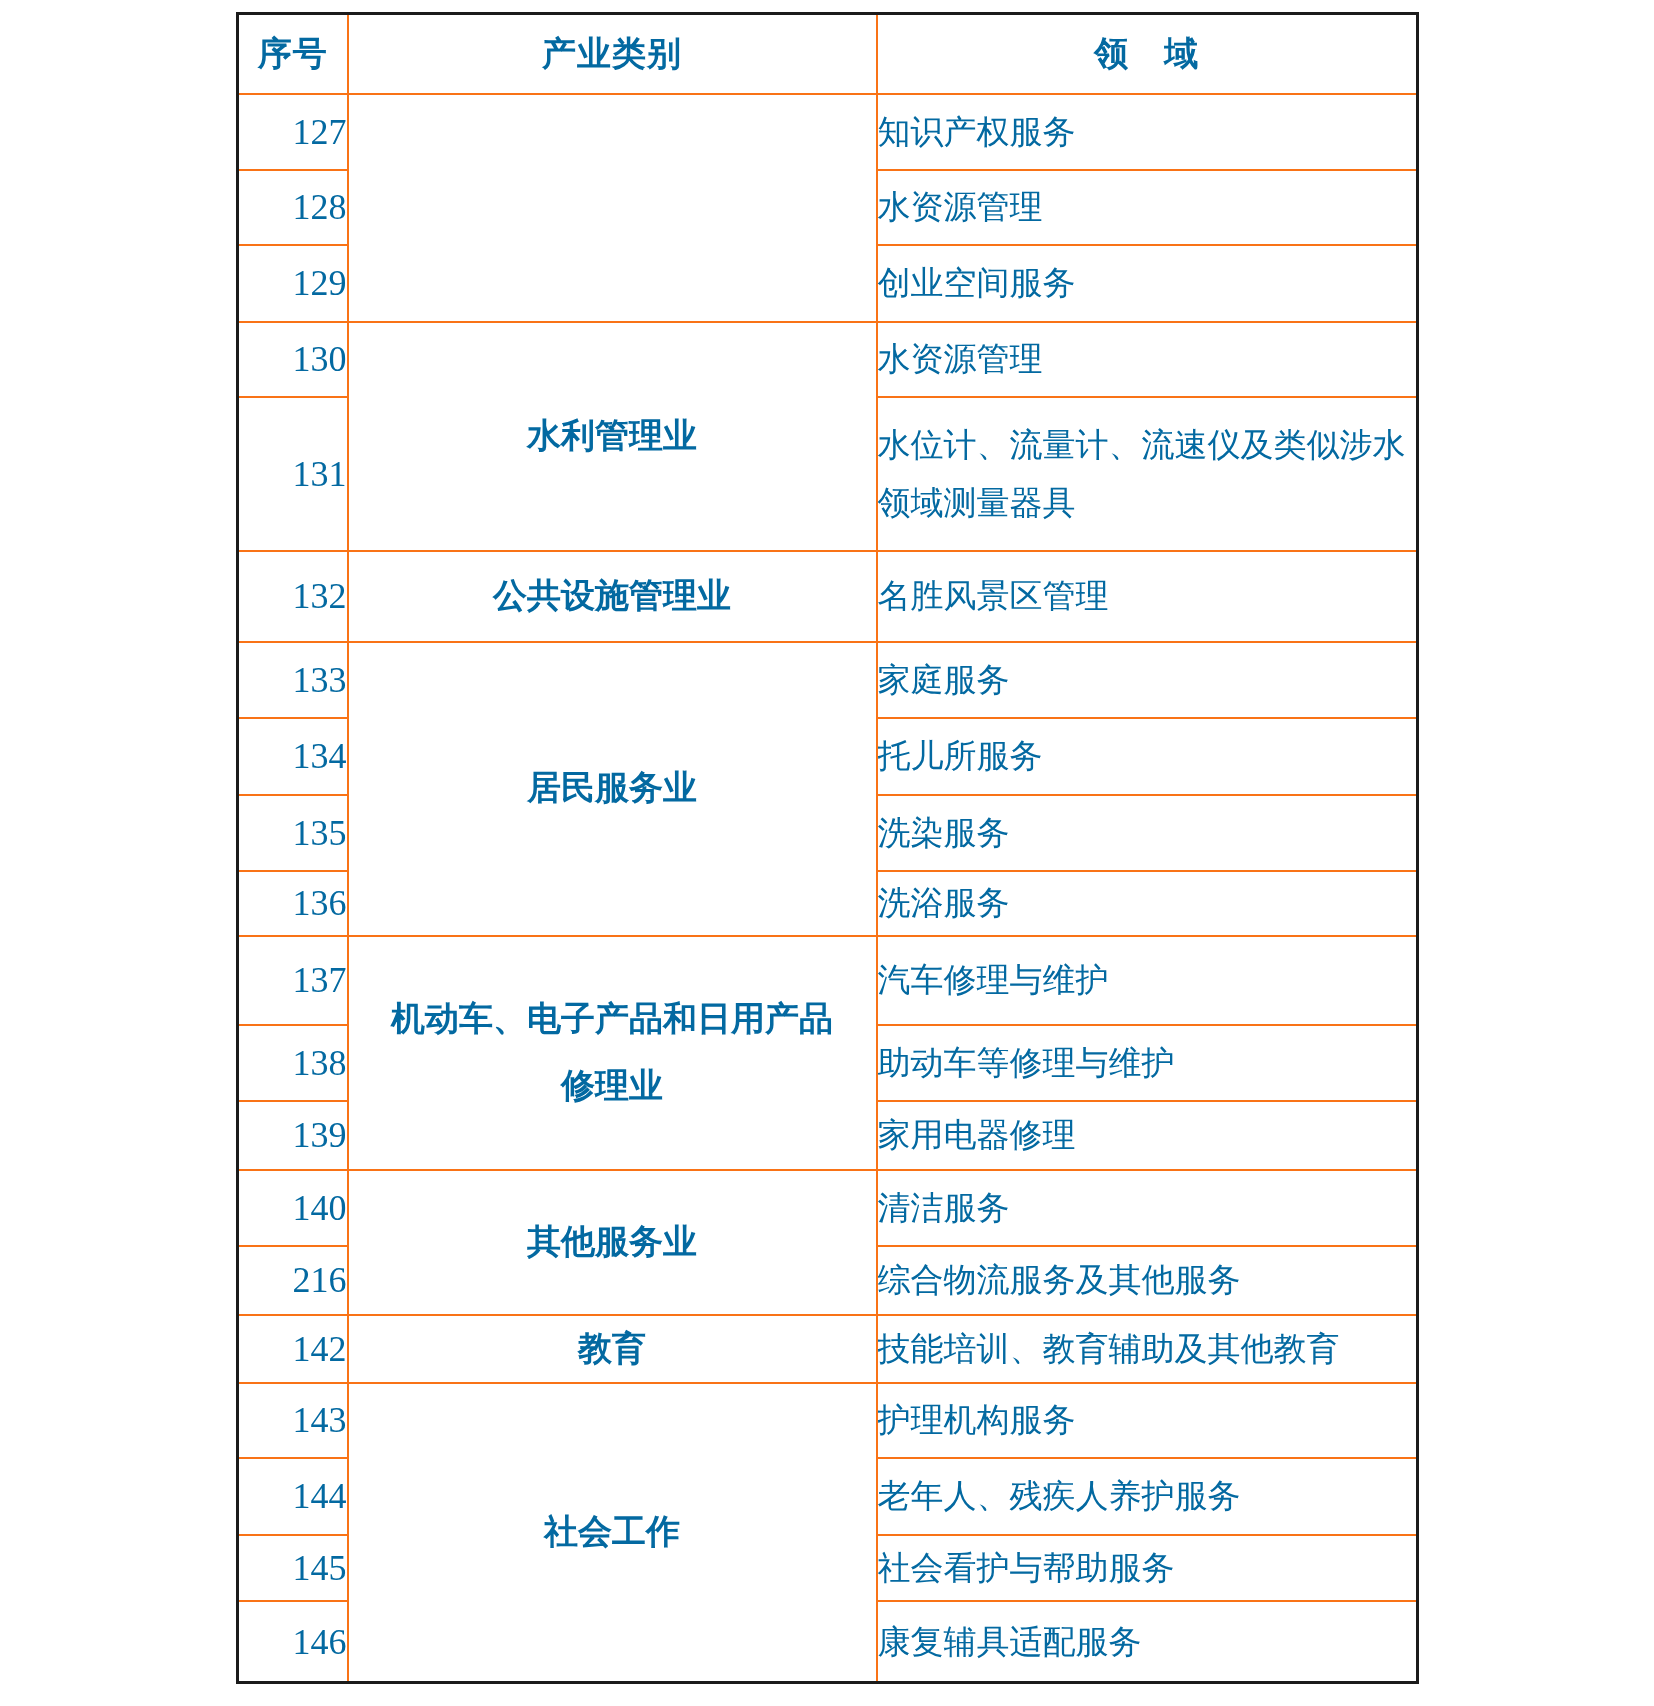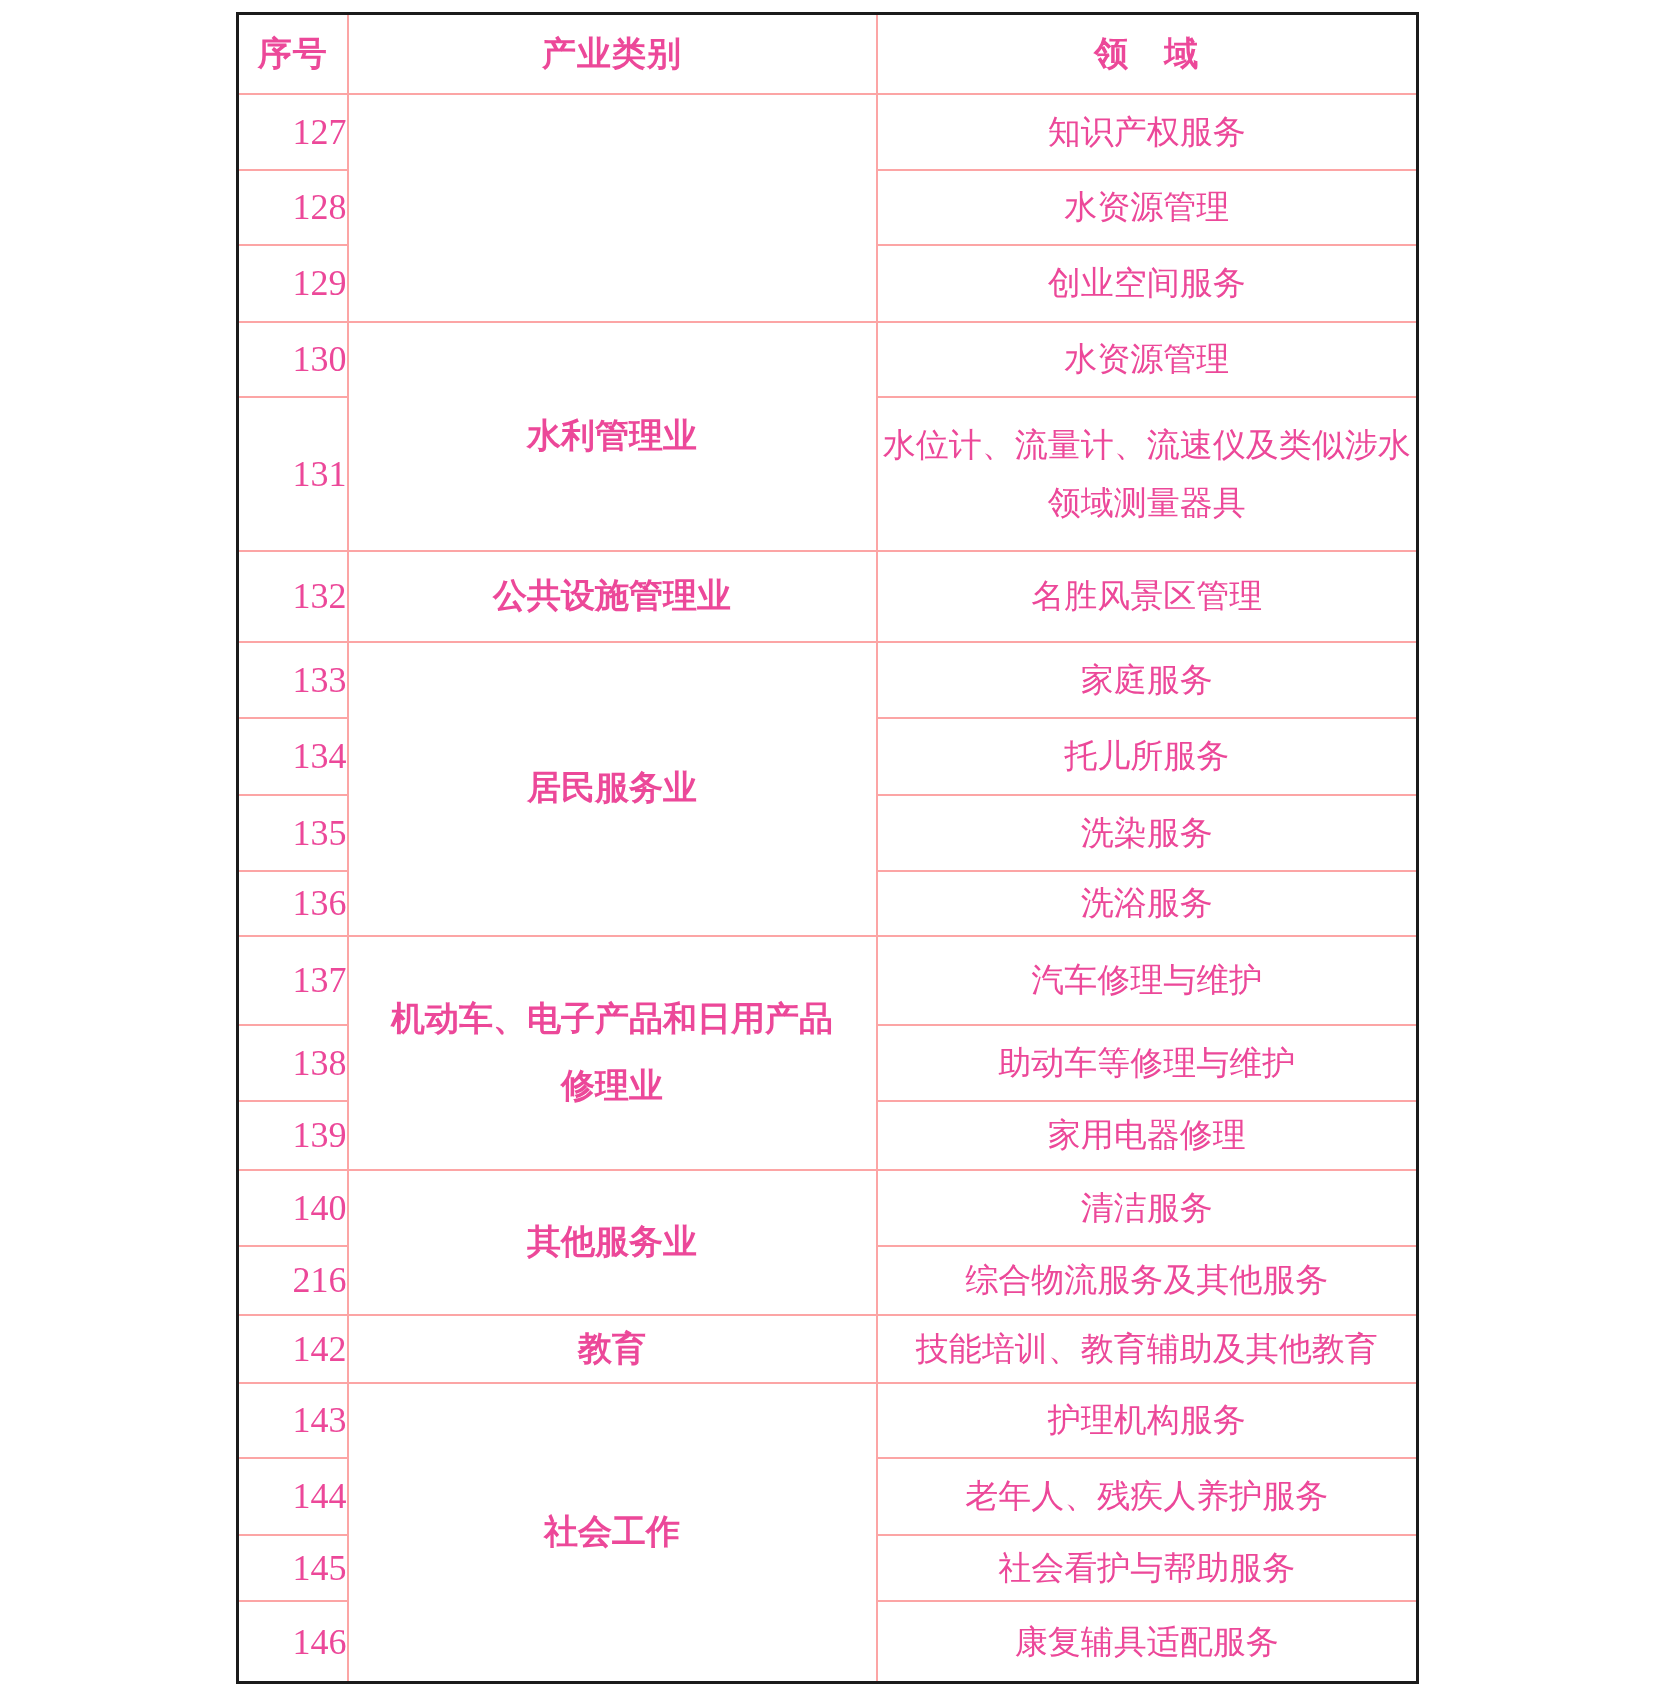--- a/index.html
+++ b/index.html
@@ -19,24 +19,24 @@
   table.doc-table {
     position: absolute;
     left: 236px;
     top: 12px;
     width: 1180px;
     border-collapse: collapse;
     table-layout: fixed;
     border: 3px solid #1b1b1b;
   }
   table.doc-table td, table.doc-table th {
-    border: 2px solid #fca5a5;
+    border: 2px solid #f97316;
     padding: 0;
     vertical-align: middle;
-    color: #ec4899;
+    color: #0369a1;
     overflow: hidden;
   }
   
   th.hdr {
     font-family: "Liberation Sans", "DejaVu Sans", sans-serif;
     font-weight: bold;
     font-size: 34px;
     text-align: center;
     letter-spacing: 1px;
   }
@@ -56,21 +56,21 @@
   td.cat .cat-inner {
     display: inline-block;
     max-width: 460px;
     line-height: 1.95;
     font-weight: bold;
   }
   
   td.field {
     font-family: "Liberation Serif", "DejaVu Serif", serif;
     font-size: 33px;
-    text-align: center;
+    text-align: left;
     padding-left: 40px;
     padding-right: 6px;
     padding-top: 10px;
     line-height: 58px;
   }
 </style>
 </head>
 <body>
 
 <div class="page">

